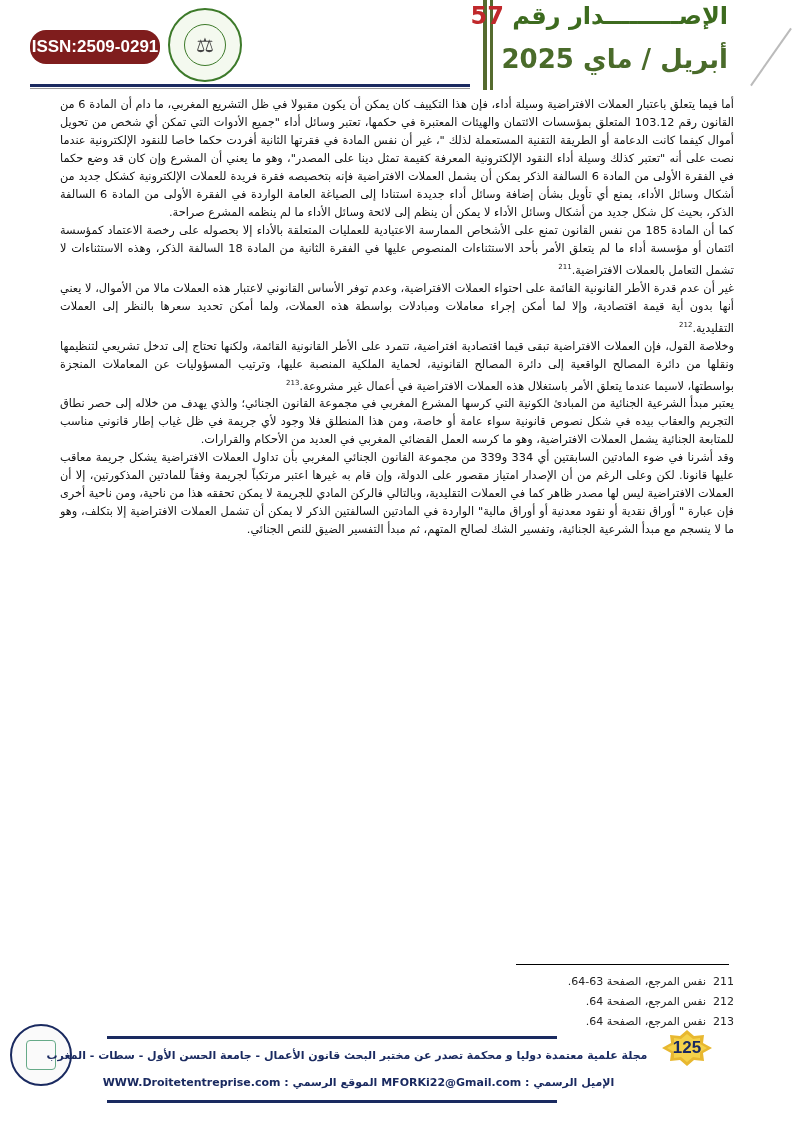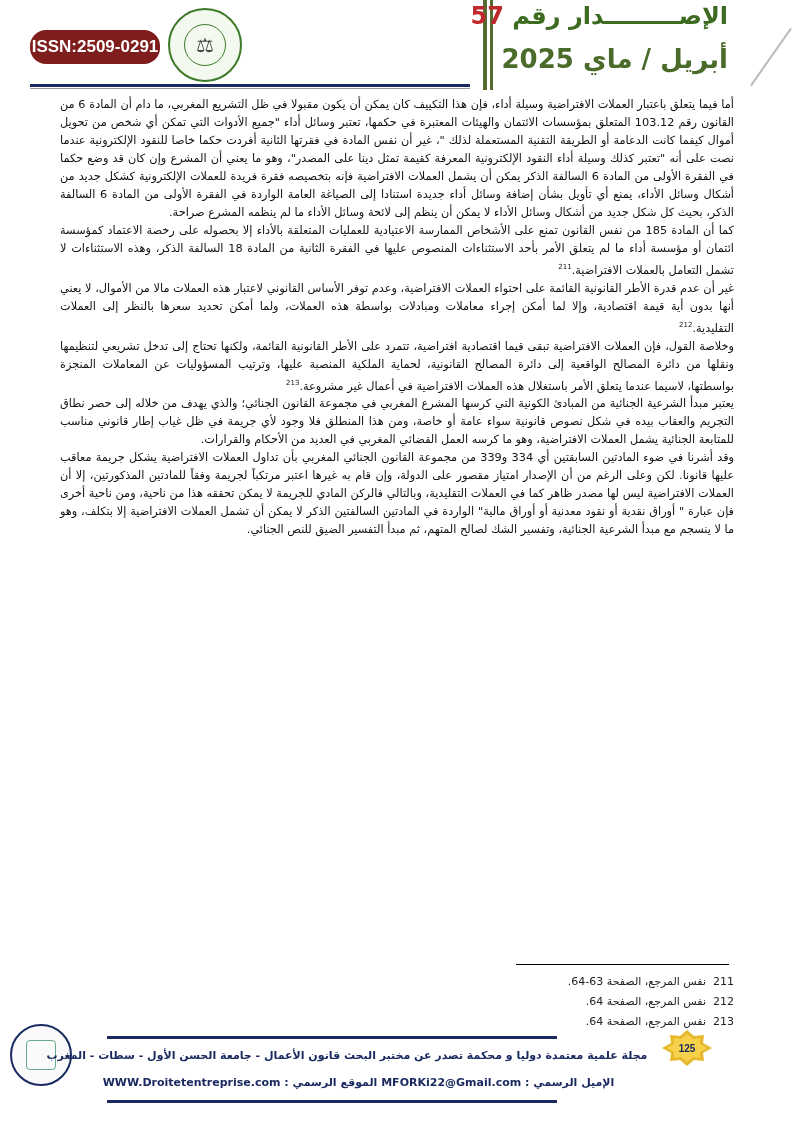--- a/index.html
+++ b/index.html
@@ -29,21 +29,21 @@
   .content sup { font-size: 7px; }
   .section-heading { font-weight: bold; margin-top: 22px !important; }
   .fn-rule { position: absolute; left: 516px; top: 964px; width: 213px; height: 1px; background: #000; }
   .footnotes { position: absolute; right: 60px; top: 972px; direction: rtl; font-size: 11px; line-height: 20px; color: #222; }
   .footer-rule-top { position: absolute; left: 107px; top: 1036px; width: 450px; height: 3px; background: #1a2a60; }
   .footer-rule-bottom { position: absolute; left: 107px; top: 1100px; width: 450px; height: 3px; background: #1a2a60; }
   .footer-line1 { position: absolute; right: 0; left: 0; top: 1049px; text-align: center; direction: rtl; font-weight: bold; font-size: 11px; color: #1a2a60; padding-right: 100px; }
   .footer-line2 { position: absolute; left: 0; right: 0; top: 1076px; text-align: center; direction: rtl; font-weight: bold; font-size: 11px; color: #1a2a60; padding-right: 100px; margin-left: 23px; }
   .page-badge { position: absolute; left: 662px; top: 1030px; width: 50px; height: 36px; display: flex; align-items: center; justify-content: center; }
   .page-badge svg { position: absolute; left: 0; top: 0; }
-  .page-badge span { position: relative; font-family: "Liberation Sans", sans-serif; font-weight: bold; font-size: 10px; color: #1a2a60; }
+  .page-badge span { position: relative; font-family: "Liberation Sans", sans-serif; font-weight: bold; font-size: 17px; color: #1a2a60; }
   .footer-seal { position: absolute; left: 10px; top: 1024px; width: 58px; height: 58px; border-radius: 50%; border: 2px solid #1a2a60; background: #fafafa; display: flex; align-items: center; justify-content: center; }
   .footer-seal .inner { width: 28px; height: 28px; border: 1px solid #6a8; border-radius: 4px; }
 </style>
 </head>
 <body>
 
 <div class="header">
   <div class="issn">ISSN:2509-0291</div>
 
   <div class="logo-lab">

